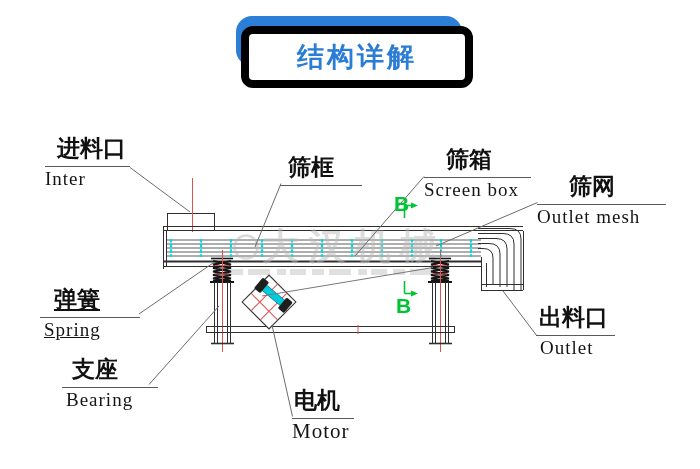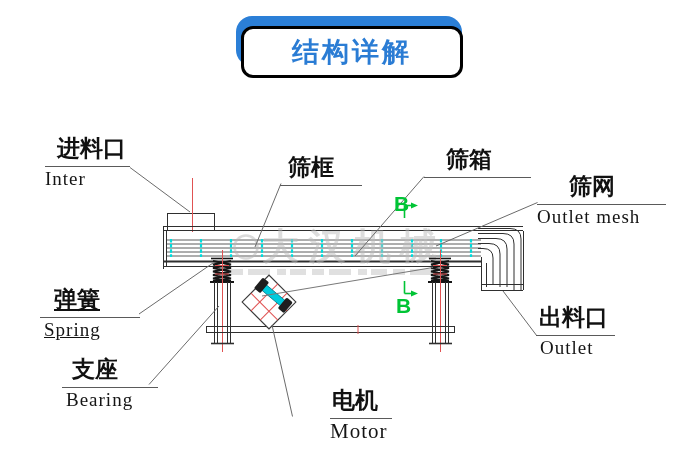--- a/index.html
+++ b/index.html
@@ -4,21 +4,21 @@
 <style>
   html,body{margin:0;padding:0;background:#ffffff;}
   body{width:700px;height:469px;overflow:hidden;position:relative;
        font-family:"Liberation Serif",serif;}
   .stage{position:absolute;inset:0;width:700px;height:469px;background:#fff;}
 
   
   .badge-back{position:absolute;left:236px;top:16px;width:226px;height:50px;
     border-radius:16px;background:#2b7fd7;}
   .badge{position:absolute;left:241px;top:26px;width:216px;height:46px;
-    border-radius:12px;background:#ffffff;border:3px solid #000000;
+    border-radius:12px;background:#ffffff;border:8px solid #000000;
     display:flex;align-items:center;justify-content:center;cursor:pointer;}
   .badge span{color:#2a7cd4;font-size:27px;font-weight:bold;letter-spacing:3px;
     font-family:"Liberation Sans",sans-serif;}
 
   
   svg.draw{position:absolute;left:0;top:0;}
 
   
   .label{position:absolute;color:#111;}
   .label .zh{font-size:23px;font-weight:600;line-height:27px;white-space:nowrap;}
@@ -184,41 +184,42 @@
   </div>
 
   <div class="label" style="left:280px;top:154px;width:82px;">
     <div class="zh" style="padding-left:8px">筛框</div>
     <div class="rule"></div>
   </div>
 
   <div class="label" style="left:424px;top:146px;width:107px;">
     <div class="zh" style="padding-left:22px">筛箱</div>
     <div class="rule"></div>
+    <div class="en">Screen box</div>
   </div>
 
   <div class="label" style="left:537px;top:173px;width:129px;">
     <div class="zh" style="padding-left:32px">筛网</div>
     <div class="rule"></div>
     <div class="en">Outlet mesh</div>
   </div>
 
   <div class="label" style="left:40px;top:286px;width:100px;text-decoration:underline;">
     <div class="zh" style="padding-left:14px">弹簧</div>
     <div class="rule"></div>
     <div class="en" style="padding-left:4px">Spring</div>
   </div>
 
   <div class="label" style="left:62px;top:356px;width:96px;">
     <div class="zh" style="padding-left:10px">支座</div>
     <div class="rule"></div>
     <div class="en" style="padding-left:4px">Bearing</div>
   </div>
 
-  <div class="label" style="left:292px;top:387px;width:62px;margin-left:38px;">
+  <div class="label" style="left:292px;top:387px;width:62px;">
     <div class="zh" style="padding-left:2px">电机</div>
     <div class="rule"></div>
     <div class="en small">Motor</div>
   </div>
 
   <div class="label" style="left:536px;top:304px;width:79px;">
     <div class="zh" style="padding-left:3px">出料口</div>
     <div class="rule"></div>
     <div class="en" style="padding-left:4px">Outlet</div>
   </div>

